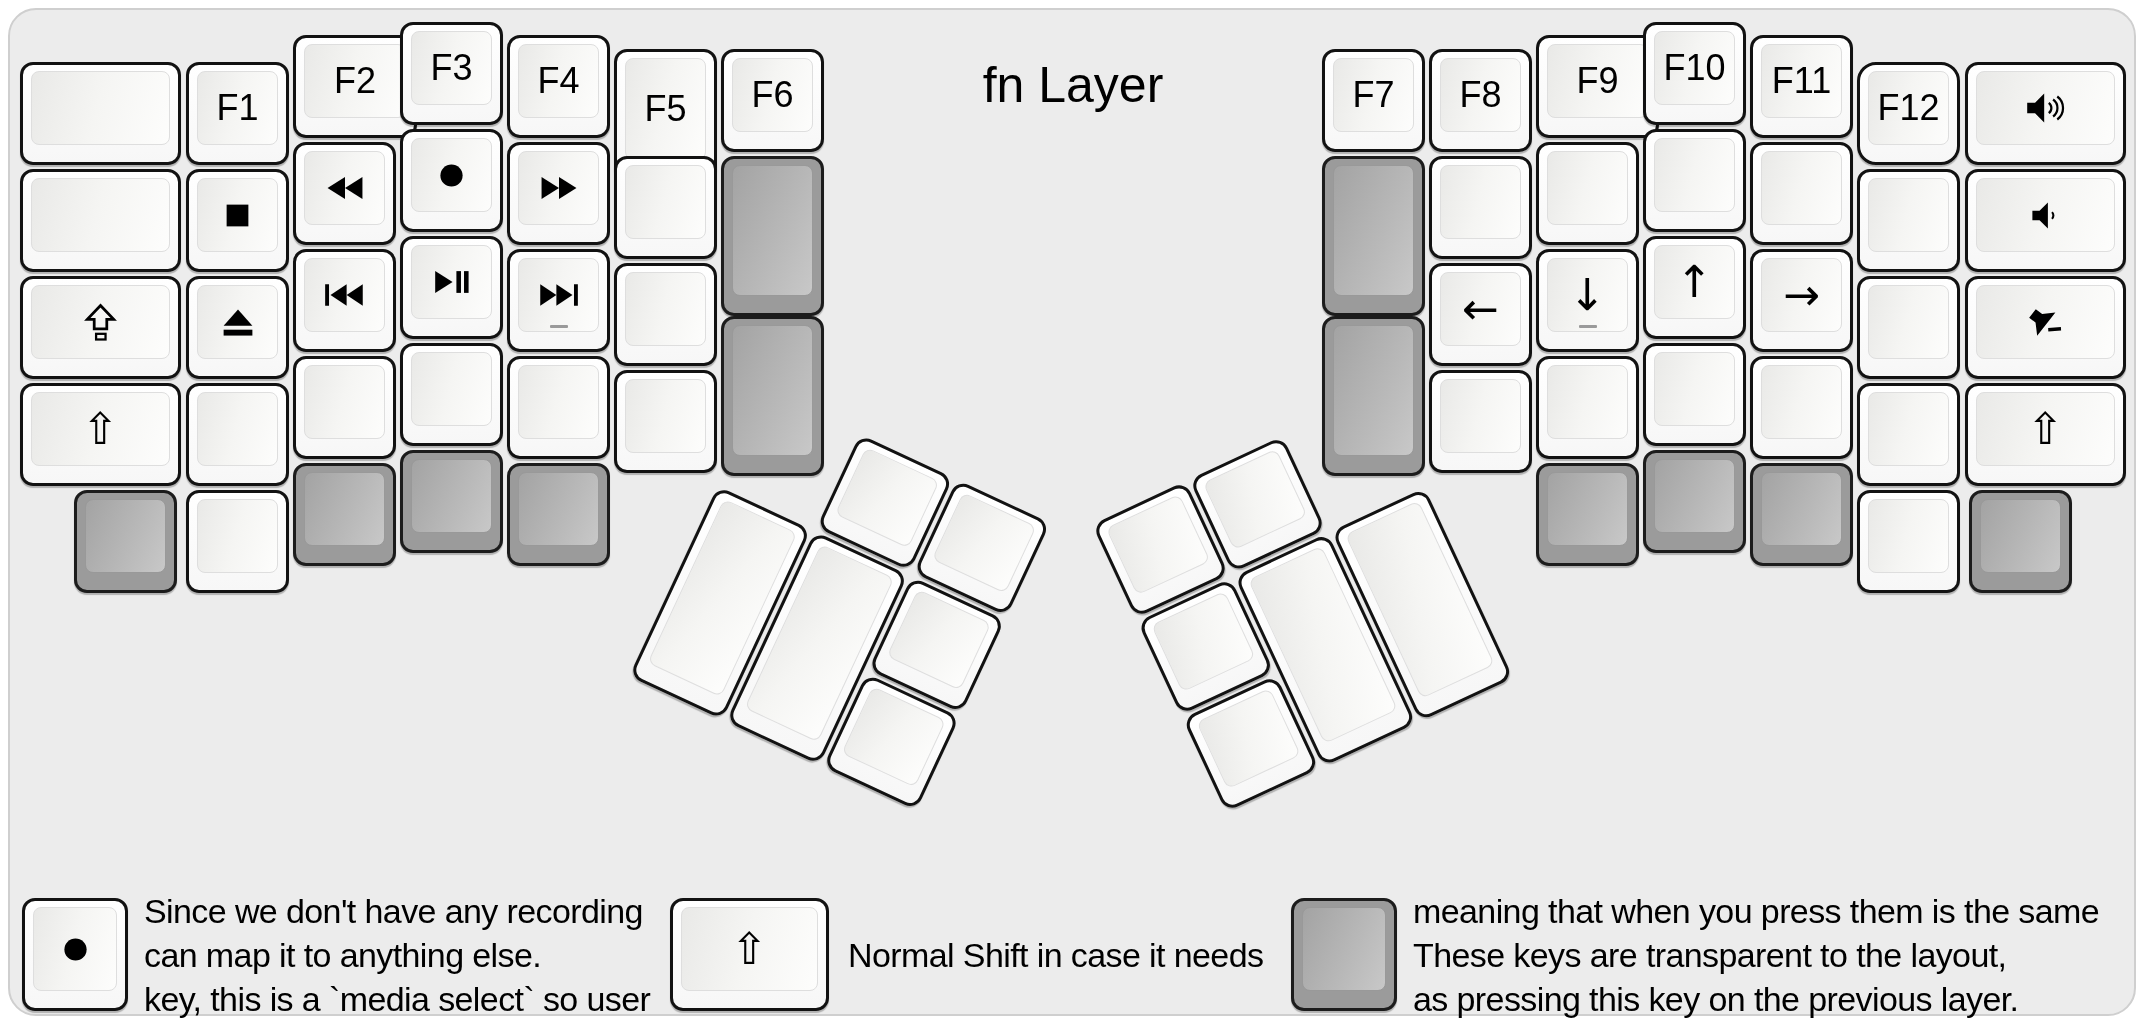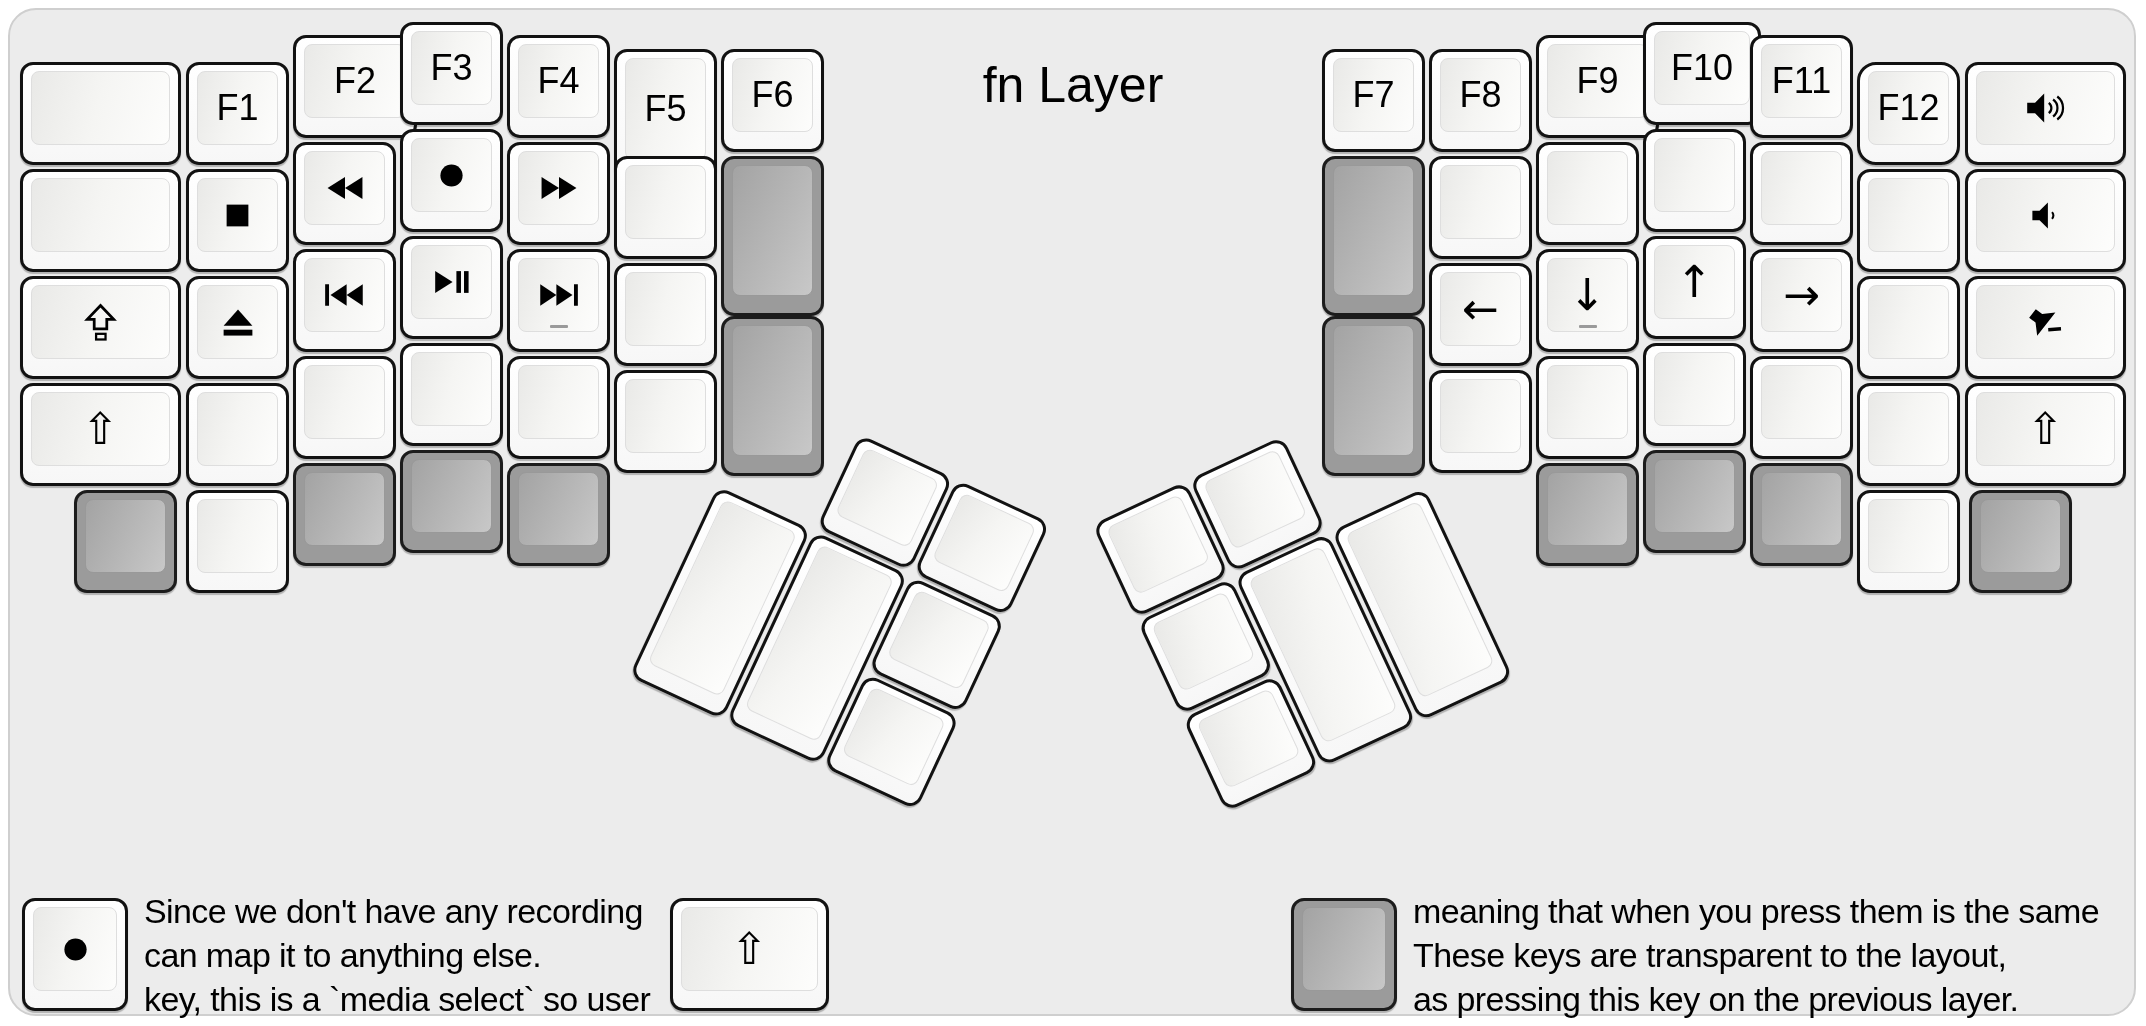--- a/index.html
+++ b/index.html
@@ -256,21 +256,21 @@
         <span class="kglyph">↓</span>
       </div>
       <div class="dash"></div>
     </div>
     <div class="key" style="left: 1536px; top: 356px; width: 103px; height: 103px;">
       <div class="cap"></div>
     </div>
     <div class="key gray" style="left: 1536px; top: 463px; width: 103px; height: 103px;">
       <div class="cap"></div>
     </div>
-    <div class="key" style="left: 1643px; top: 22px; width: 118px; height: 103px;">
+    <div class="key" style="left: 1643px; top: 22px; width: 103px; height: 103px;">
       <div class="cap">
         <span class="klabel">F10</span>
       </div>
     </div>
     <div class="key" style="left: 1643px; top: 129px; width: 103px; height: 103px;">
       <div class="cap"></div>
     </div>
     <div class="key" style="left: 1643px; top: 236px; width: 103px; height: 103px;">
       <div class="cap">
         <span class="kglyph">↑</span>
@@ -423,20 +423,21 @@
   </div>
   <div class="legend-item">
     <div class="lkeyslot" style="left:670px">
         <div class="key" style="left: 0px; top: 0px; width: 159px; height: 113px;">
           <div class="cap">
             <span class="kglyph">⇧</span>
           </div>
         </div>
       </div>
     <div class="ltext" style="left:848px">
+      <div>Normal Shift in case it needs</div>
     </div>
   </div>
   <div class="legend-item">
     <div class="lkeyslot" style="left:1291px">
         <div class="key gray" style="left: 0px; top: 0px; width: 106px; height: 113px;">
           <div class="cap"></div>
         </div>
       </div>
     <div class="ltext" style="left:1413px">
       <div>meaning that when you press them is the same</div>

